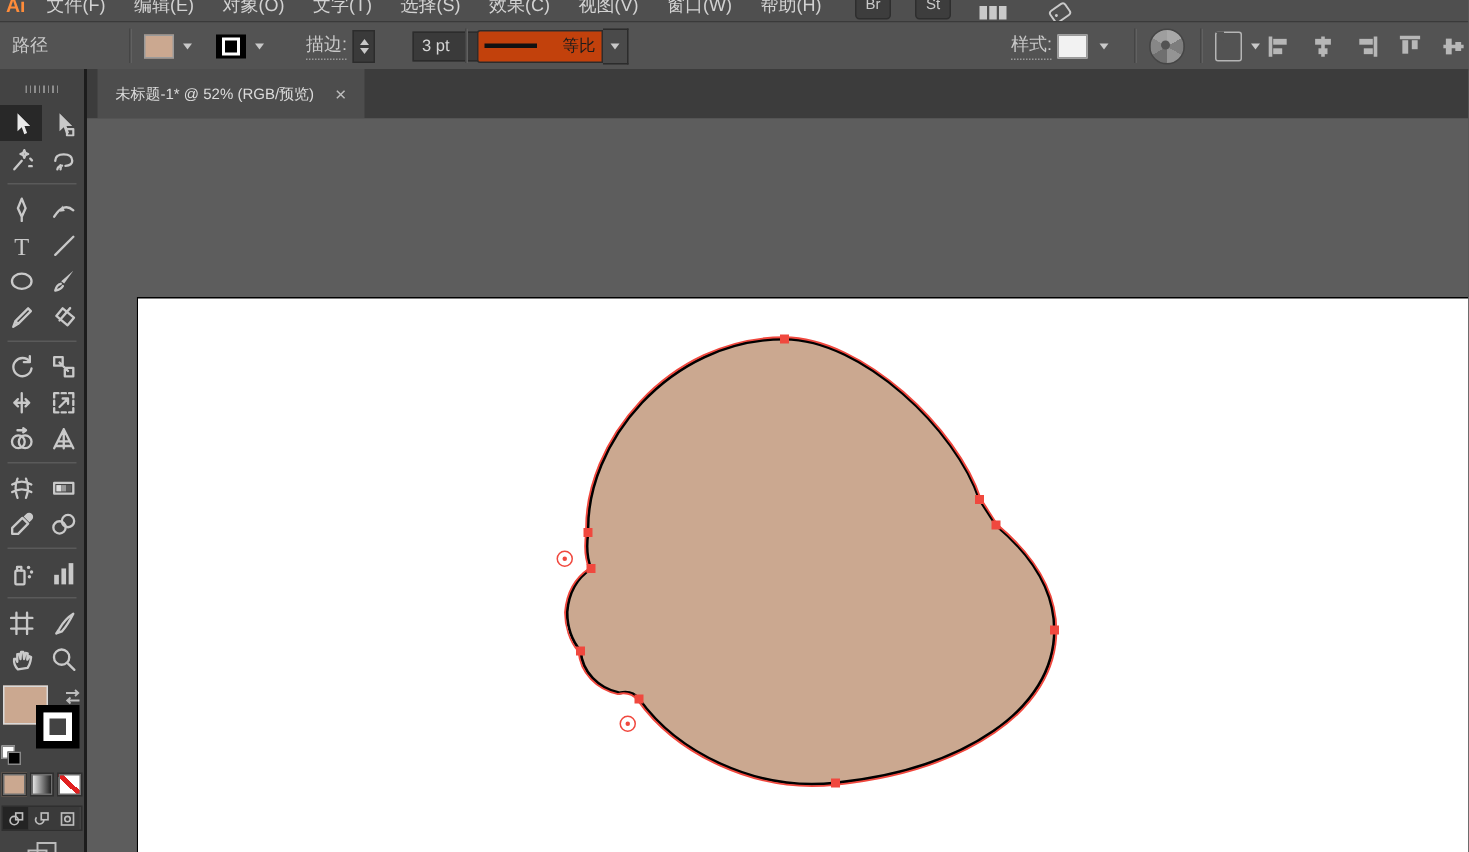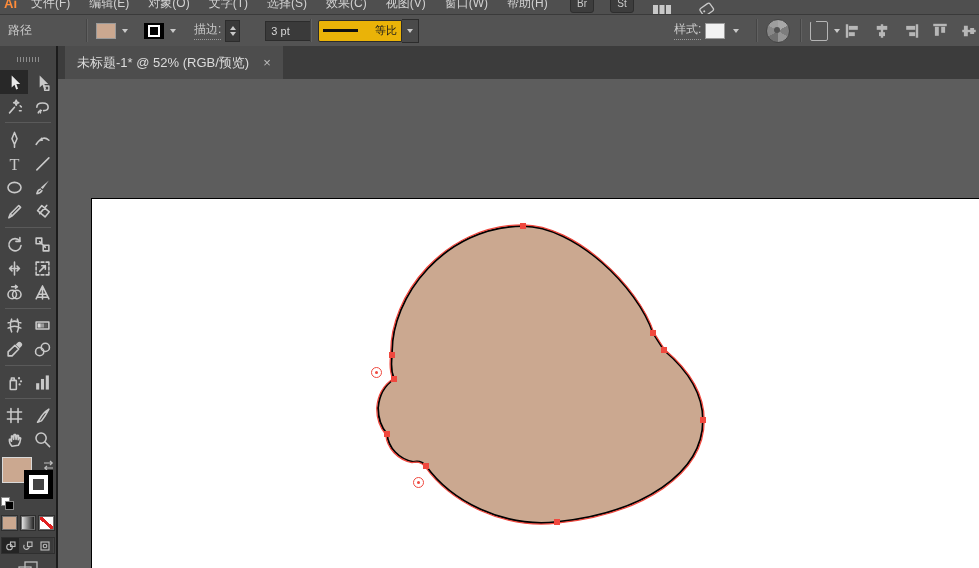--- a/index.html
+++ b/index.html
@@ -28,21 +28,21 @@
   .chev{width:0;height:0;border-left:3.5px solid transparent;border-right:3.5px solid transparent;
         border-top:4px solid #c9c9c9;}
   .stroke-ind{width:20px;height:16px;background:#000;display:flex;align-items:center;justify-content:center;}
   .stroke-ind .hole{width:8px;height:8px;border:2px solid #fff;background:#000;}
   .stepper{width:13px;height:20px;background:#3a3a3a;border:1px solid #2c2c2c;display:flex;
            flex-direction:column;align-items:center;justify-content:center;gap:2px;}
   .stepper .up{width:0;height:0;border-left:3px solid transparent;border-right:3px solid transparent;border-bottom:4px solid #c9c9c9;}
   .stepper .dn{width:0;height:0;border-left:3px solid transparent;border-right:3px solid transparent;border-top:4px solid #c9c9c9;}
   .field{height:18px;background:#3a3a3a;border:1px solid #2c2c2c;color:#d6d6d6;font-size:11px;
          display:flex;align-items:center;padding:0 5px;margin-left:21px;}
-  .lite-field{height:20px;background:#eab308;border:1px solid #2c2c2c;border-radius:2px 0 0 2px;
+  .lite-field{height:20px;background:#c2410c;border:1px solid #2c2c2c;border-radius:2px 0 0 2px;
               display:flex;align-items:center;padding:0 4px;gap:17px;justify-content:flex-end;}
   .lite-field .pline{height:3px;background:#111;width:46px;}
   .lite-field .bline{height:2px;background:#111;width:46px;}
   .lite-field .plabel{color:#1c1c1c;font-size:11px;white-space:nowrap;}
   .dk-chev{height:22px;width:16px;background:#4a4a4a;border:1px solid #2c2c2c;border-left:none;
            display:flex;align-items:center;justify-content:center;}
   .more-btn{width:13px;height:20px;background:#3a3a3a;border:1px solid #2c2c2c;color:#c9c9c9;
             font-size:12px;display:flex;align-items:center;justify-content:center;}
   #color-wheel{width:22px;height:22px;border-radius:50%;
      background:conic-gradient(#a8a8a8 0 60deg,#7d7d7d 0 120deg,#949494 0 180deg,#6f6f6f 0 240deg,#878787 0 300deg,#9e9e9e 0);
@@ -51,21 +51,21 @@
   .doc-icon{width:16px;height:18px;border:1.5px solid #b5b5b5;border-radius:2px;position:relative;background:#535353;}
   .doc-icon:after{content:"";position:absolute;left:-1px;top:-1px;border-style:solid;border-width:0 6px 6px 0;
                   border-color:transparent #535353 transparent transparent;}
   .aicon{width:22px;height:22px;display:flex;align-items:center;justify-content:center;}
   .aicon svg{width:18px;height:18px;}
   .aicon svg rect{fill:#b7b7b7;} .aicon svg path{stroke:#b7b7b7;stroke-width:1.6;fill:none;}
   
   #tabbar{position:absolute;left:58px;top:46px;width:921px;height:33px;background:#3c3c3c;}
   .tab{position:absolute;left:7px;top:0;height:33px;background:#4d4d4d;display:flex;align-items:center;
        padding:0 12px;gap:14px;}
-  .tab-title{color:#dcdcdc;font-size:13px;white-space:nowrap;}
+  .tab-title{color:#dcdcdc;font-size:10px;white-space:nowrap;}
   .tab-close{color:#bdbdbd;font-size:13px;line-height:13px;}
   
   #toolbar{position:absolute;left:0;top:46px;width:58px;height:522px;background:#434343;
            border-right:2px solid #1c1c1c;box-sizing:border-box;overflow:hidden;}
   #grip{width:22px;height:5px;margin:11px auto 8px auto;
         background:repeating-linear-gradient(90deg,#8d8d8d 0 1px,transparent 1px 3px);}
   .tool-group{display:grid;grid-template-columns:28px 28px;}
   .tool{width:28px;height:24px;display:flex;align-items:center;justify-content:center;}
   .tool.sel{background:#282828;}
   .tool svg{width:17px;height:17px;}
@@ -151,21 +151,21 @@
           <span class="chev"></span>
         </div>
       <div style="width:8px;"></div>
       <div class="stroke-ind">
           <div class="hole"></div>
         </div>
       <div class="chev-btn">
           <span class="chev"></span>
         </div>
     </div>
-    <div class="cb" style="left:194px;gap:4px;text-align:center;">
+    <div class="cb" style="left:204px;gap:4px;text-align:center;">
       <span class="cb-link">描边:</span>
       <div class="stepper">
           <span class="up"></span>
           <span class="dn"></span>
         </div>
       <div class="field" style="width:34px;">3 pt</div>
       <div class="chev-btn">
           <span class="chev"></span>
         </div>
     </div>

